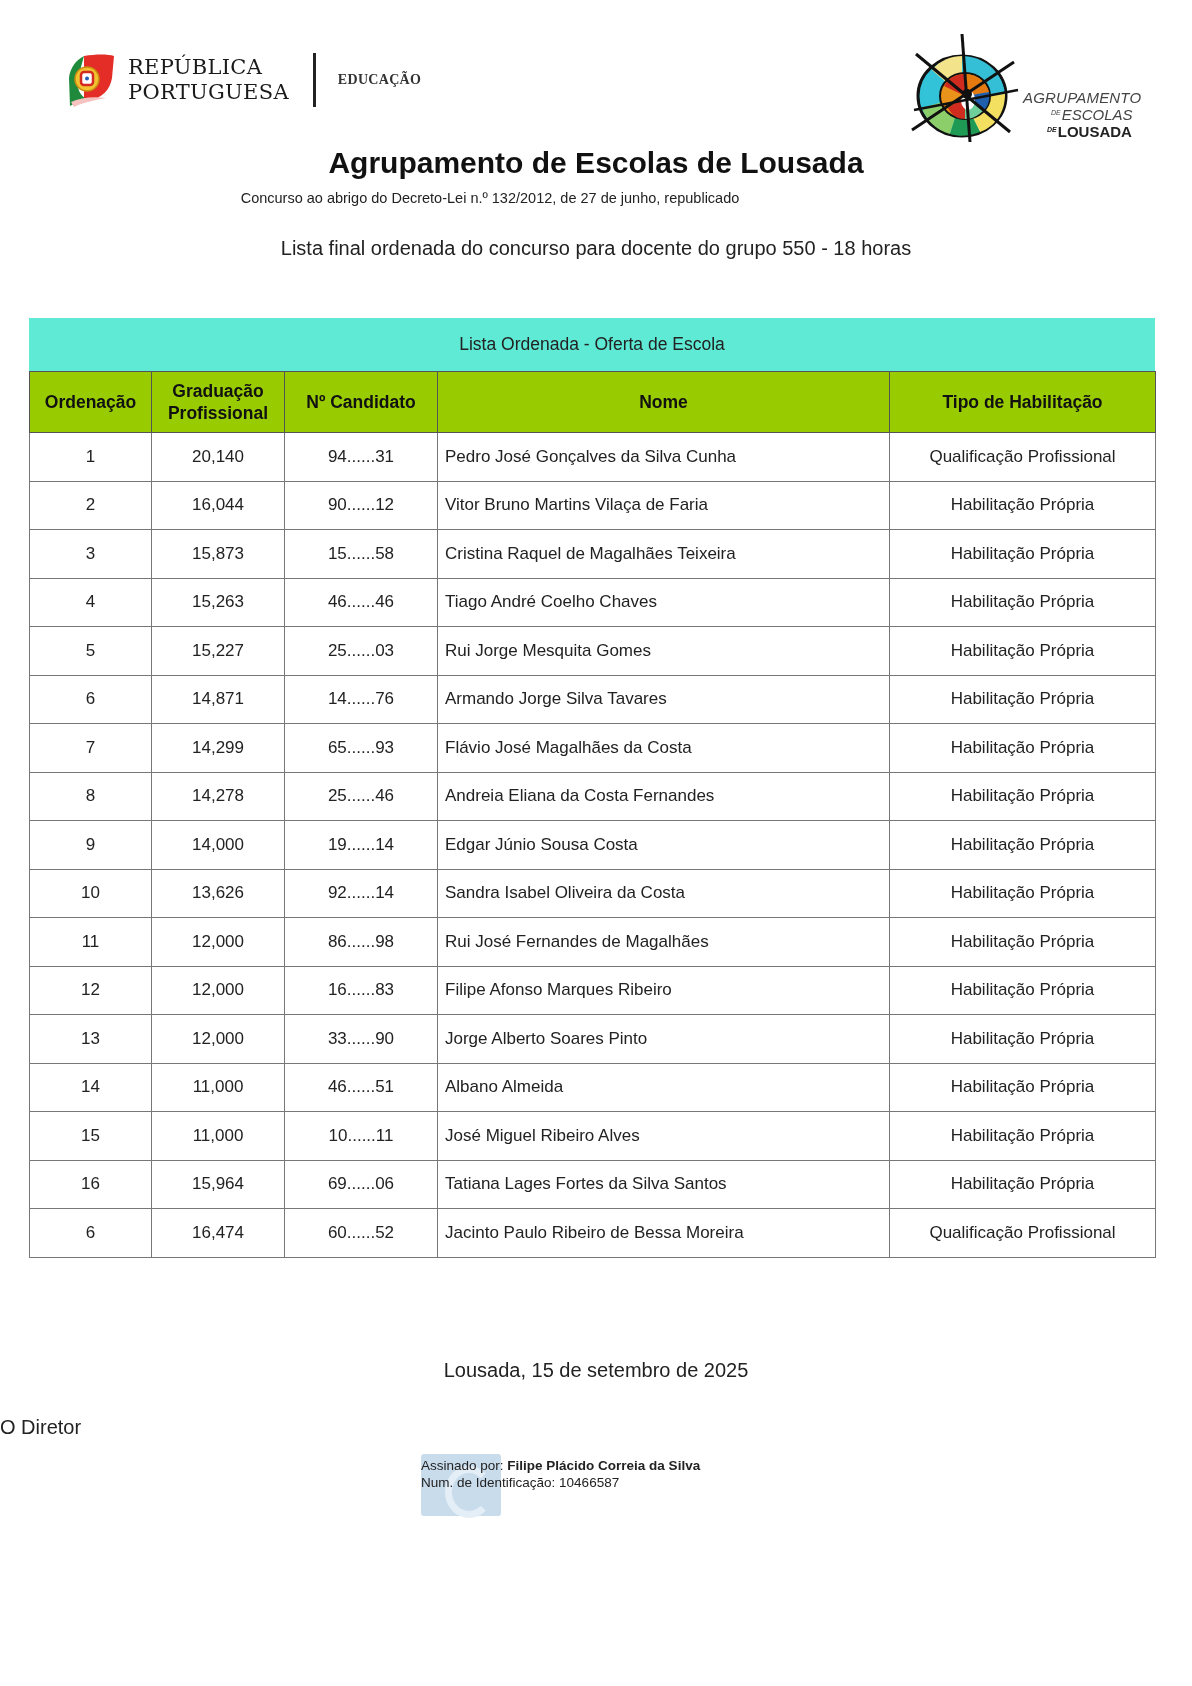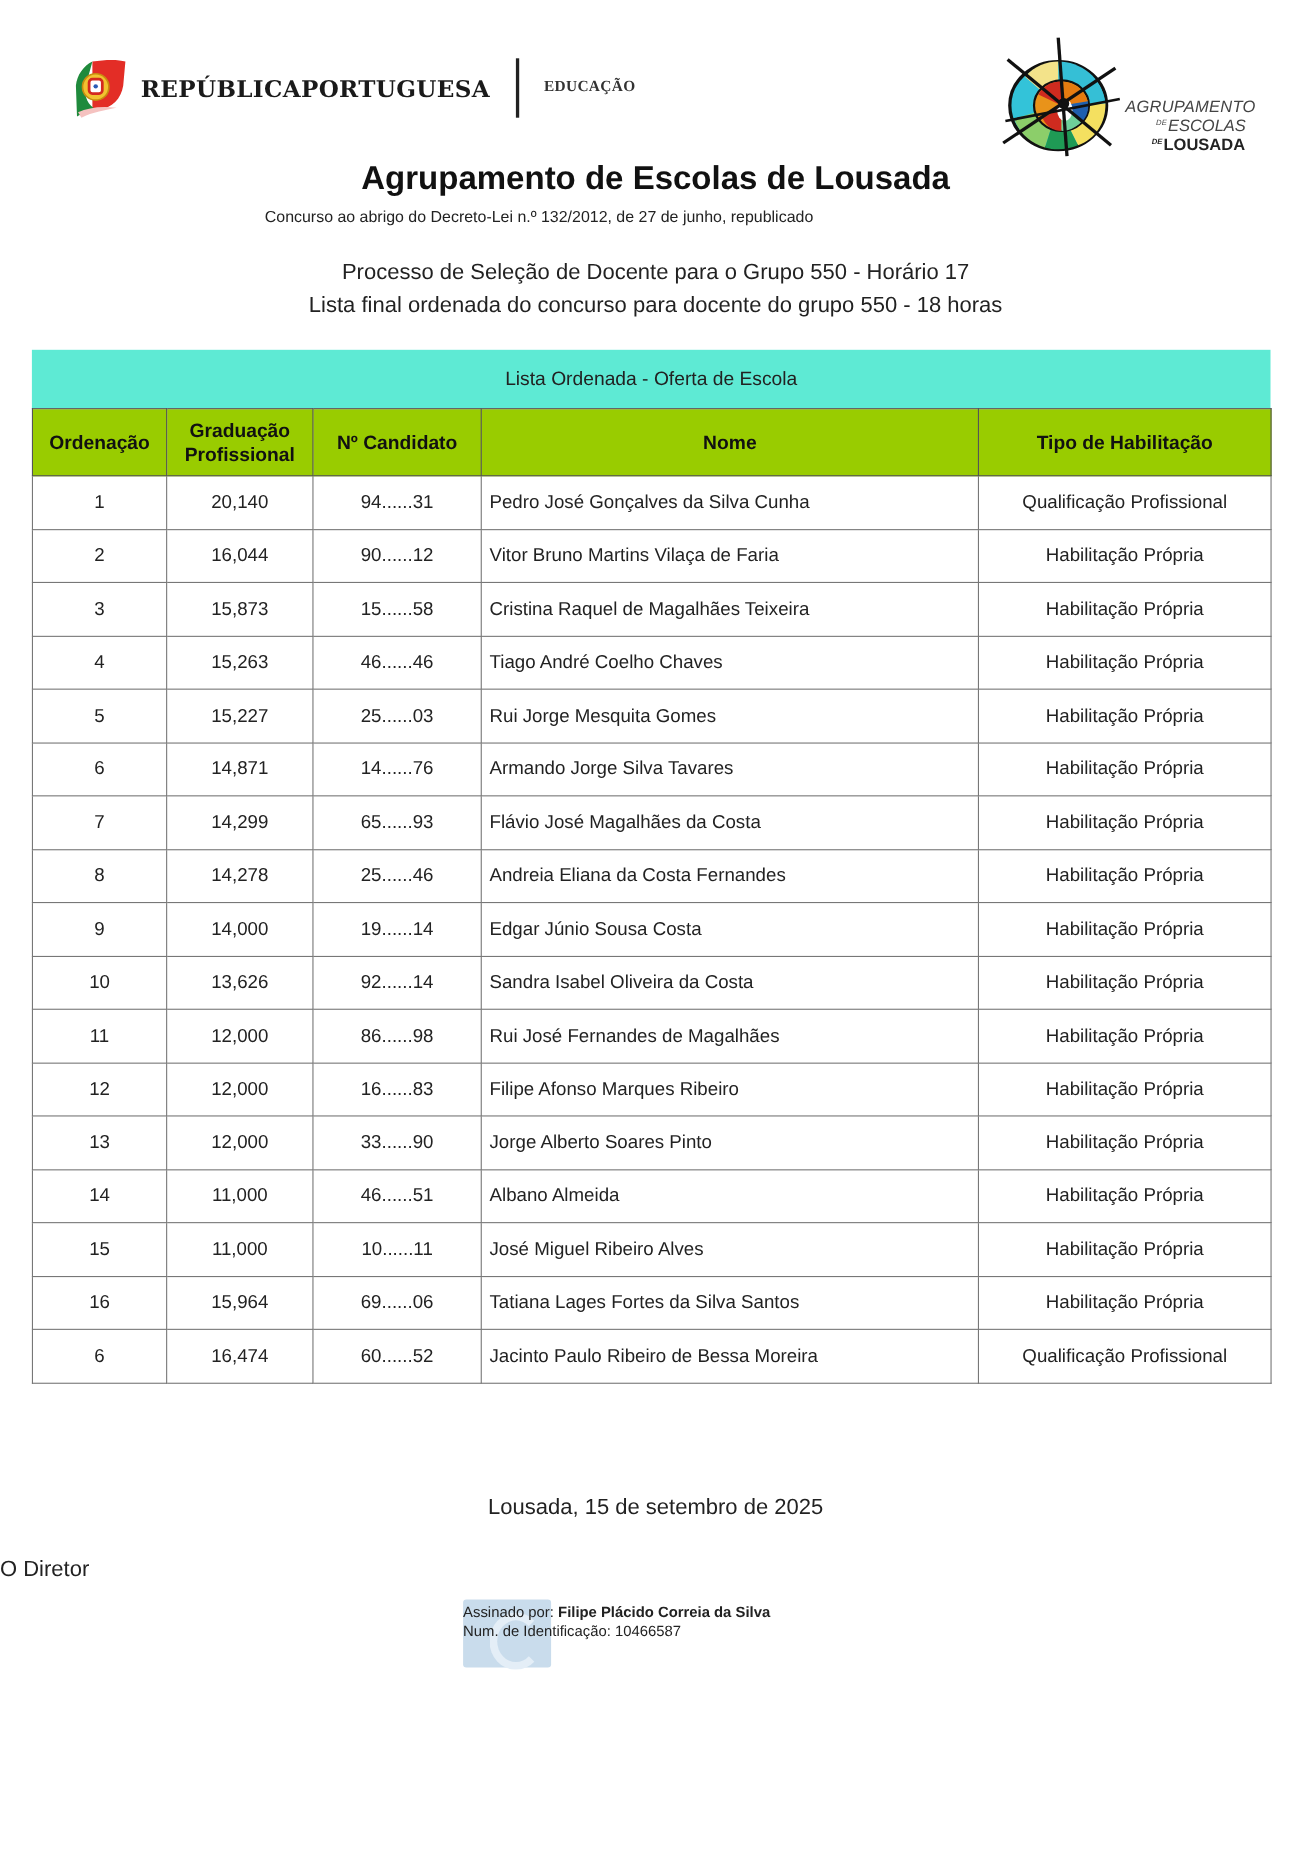--- a/index.html
+++ b/index.html
@@ -2,21 +2,21 @@
 <html><head>
 <meta charset="utf-8">
 <style>
   html, body { margin: 0; padding: 0; background: #ffffff; }
   body { width: 1192px; height: 1686px; position: relative; overflow: hidden;
          font-family: "Liberation Sans", "DejaVu Sans", sans-serif; color: #111; }
 
   
   .gov-logo { position: absolute; left: 66px; top: 52px; height: 56px; display: flex; align-items: center; }
   .gov-emblem { width: 50px; height: 56px; position: relative; margin-right: 12px; }
-  .gov-name { display: flex; flex-direction: row; font-family: "DejaVu Serif", serif; font-weight: bold;
+  .gov-name { display: flex; flex-direction: column; font-family: "DejaVu Serif", serif; font-weight: normal;
               font-size: 21px; line-height: 25px; color: #1a1a1a; letter-spacing: 0.3px; }
   .gov-divider { width: 3px; height: 54px; background: #222; margin: 0 22px 0 24px; }
   .gov-dept { font-family: Liberation Serif, serif; font-weight: bold; font-size: 14px; color: #333; letter-spacing: 0.3px; }
 
   .school-logo { position: absolute; left: 910px; top: 34px; width: 240px; height: 110px; }
   .school-mark { position: absolute; left: 0; top: 0; width: 110px; height: 110px; }
   .school-text { position: absolute; left: 113px; top: 56px; font-family: "Liberation Sans", sans-serif;
                  font-style: italic; color: #444; line-height: 15px; }
   .school-text .l1 { font-size: 15px; letter-spacing: 0.2px; }
   .school-text .l2 { font-size: 15px; padding-left: 28px; }
@@ -98,21 +98,20 @@
   <div class="school-text">
     <div class="l1">AGRUPAMENTO</div>
     <div class="l2"><small>DE</small><span>ESCOLAS</span></div>
     <div class="l3"><small>DE</small><span>LOUSADA</span></div>
   </div>
 </div>
 
 <div class="title">Agrupamento de Escolas de Lousada</div>
 <div class="subtitle">Concurso ao abrigo do Decreto-Lei n.º 132/2012, de 27 de junho, republicado</div>
 <div class="process">
-  <div>Processo de Seleção de Docente para o Grupo 550 - Horário 17</div>
   <div>Lista final ordenada do concurso para docente do grupo 550 - 18 horas</div>
 </div>
 
 <div class="table-wrap">
   <div class="banner">Lista Ordenada - Oferta de Escola</div>
   <table>
     <colgroup>
         <col class="c1">
         <col class="c2">
         <col class="c3">

